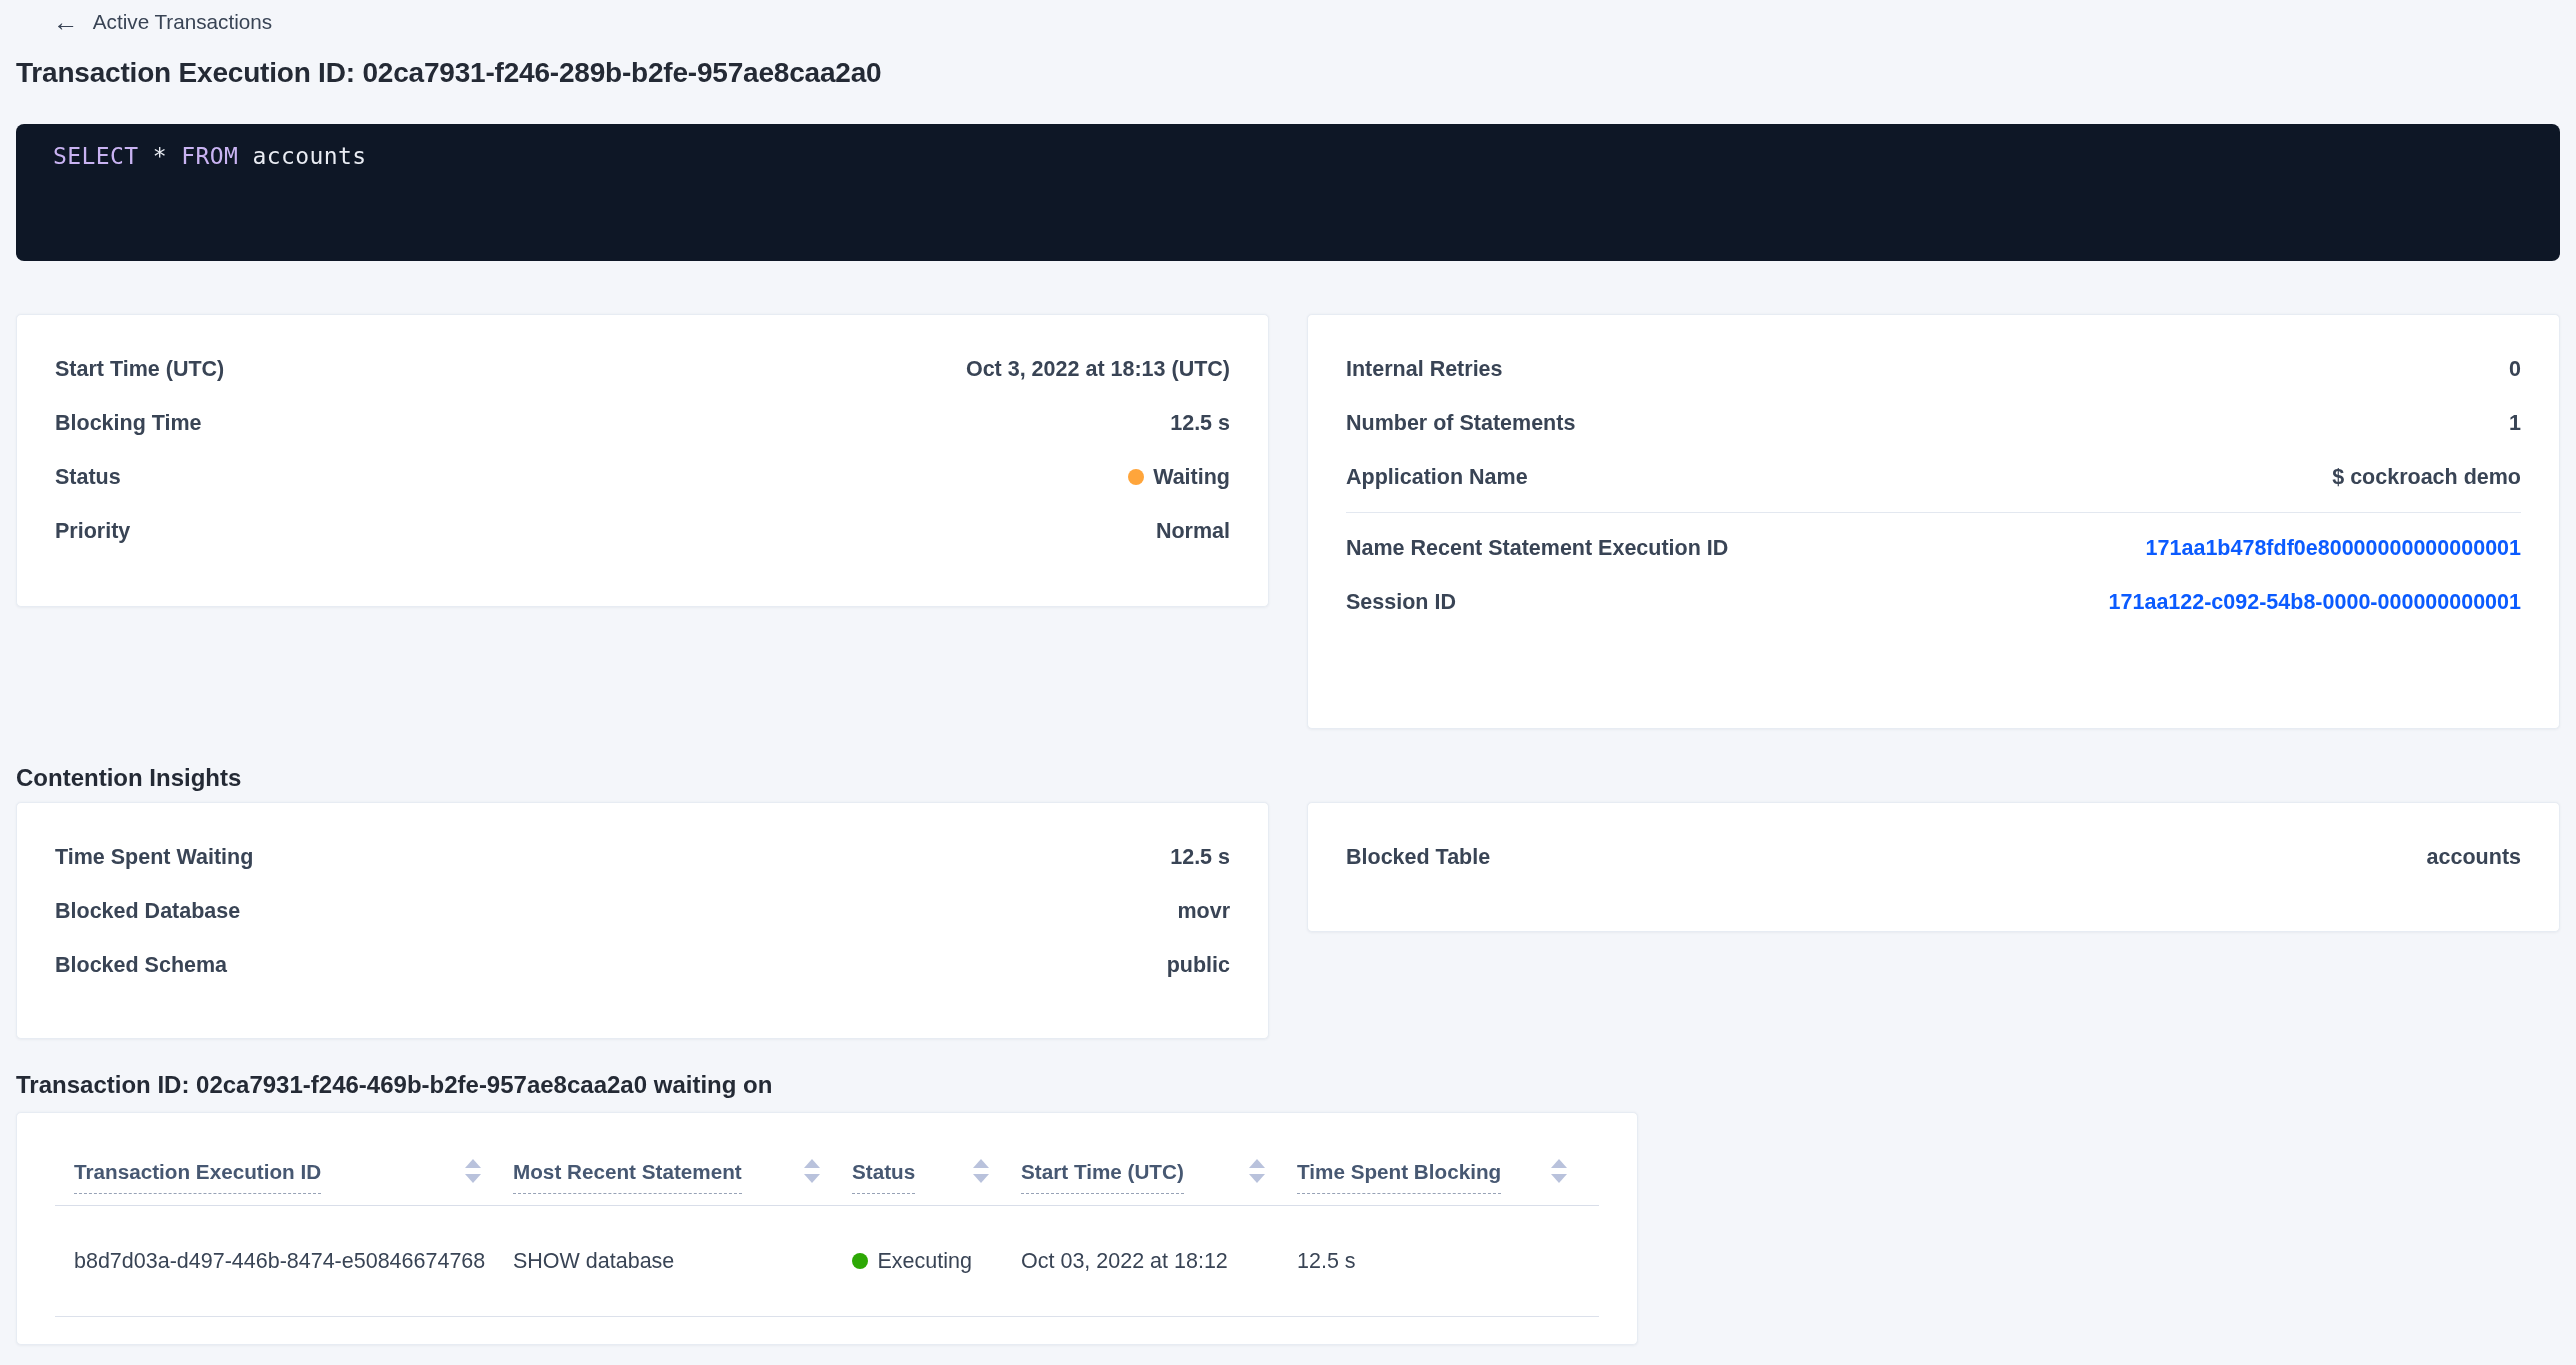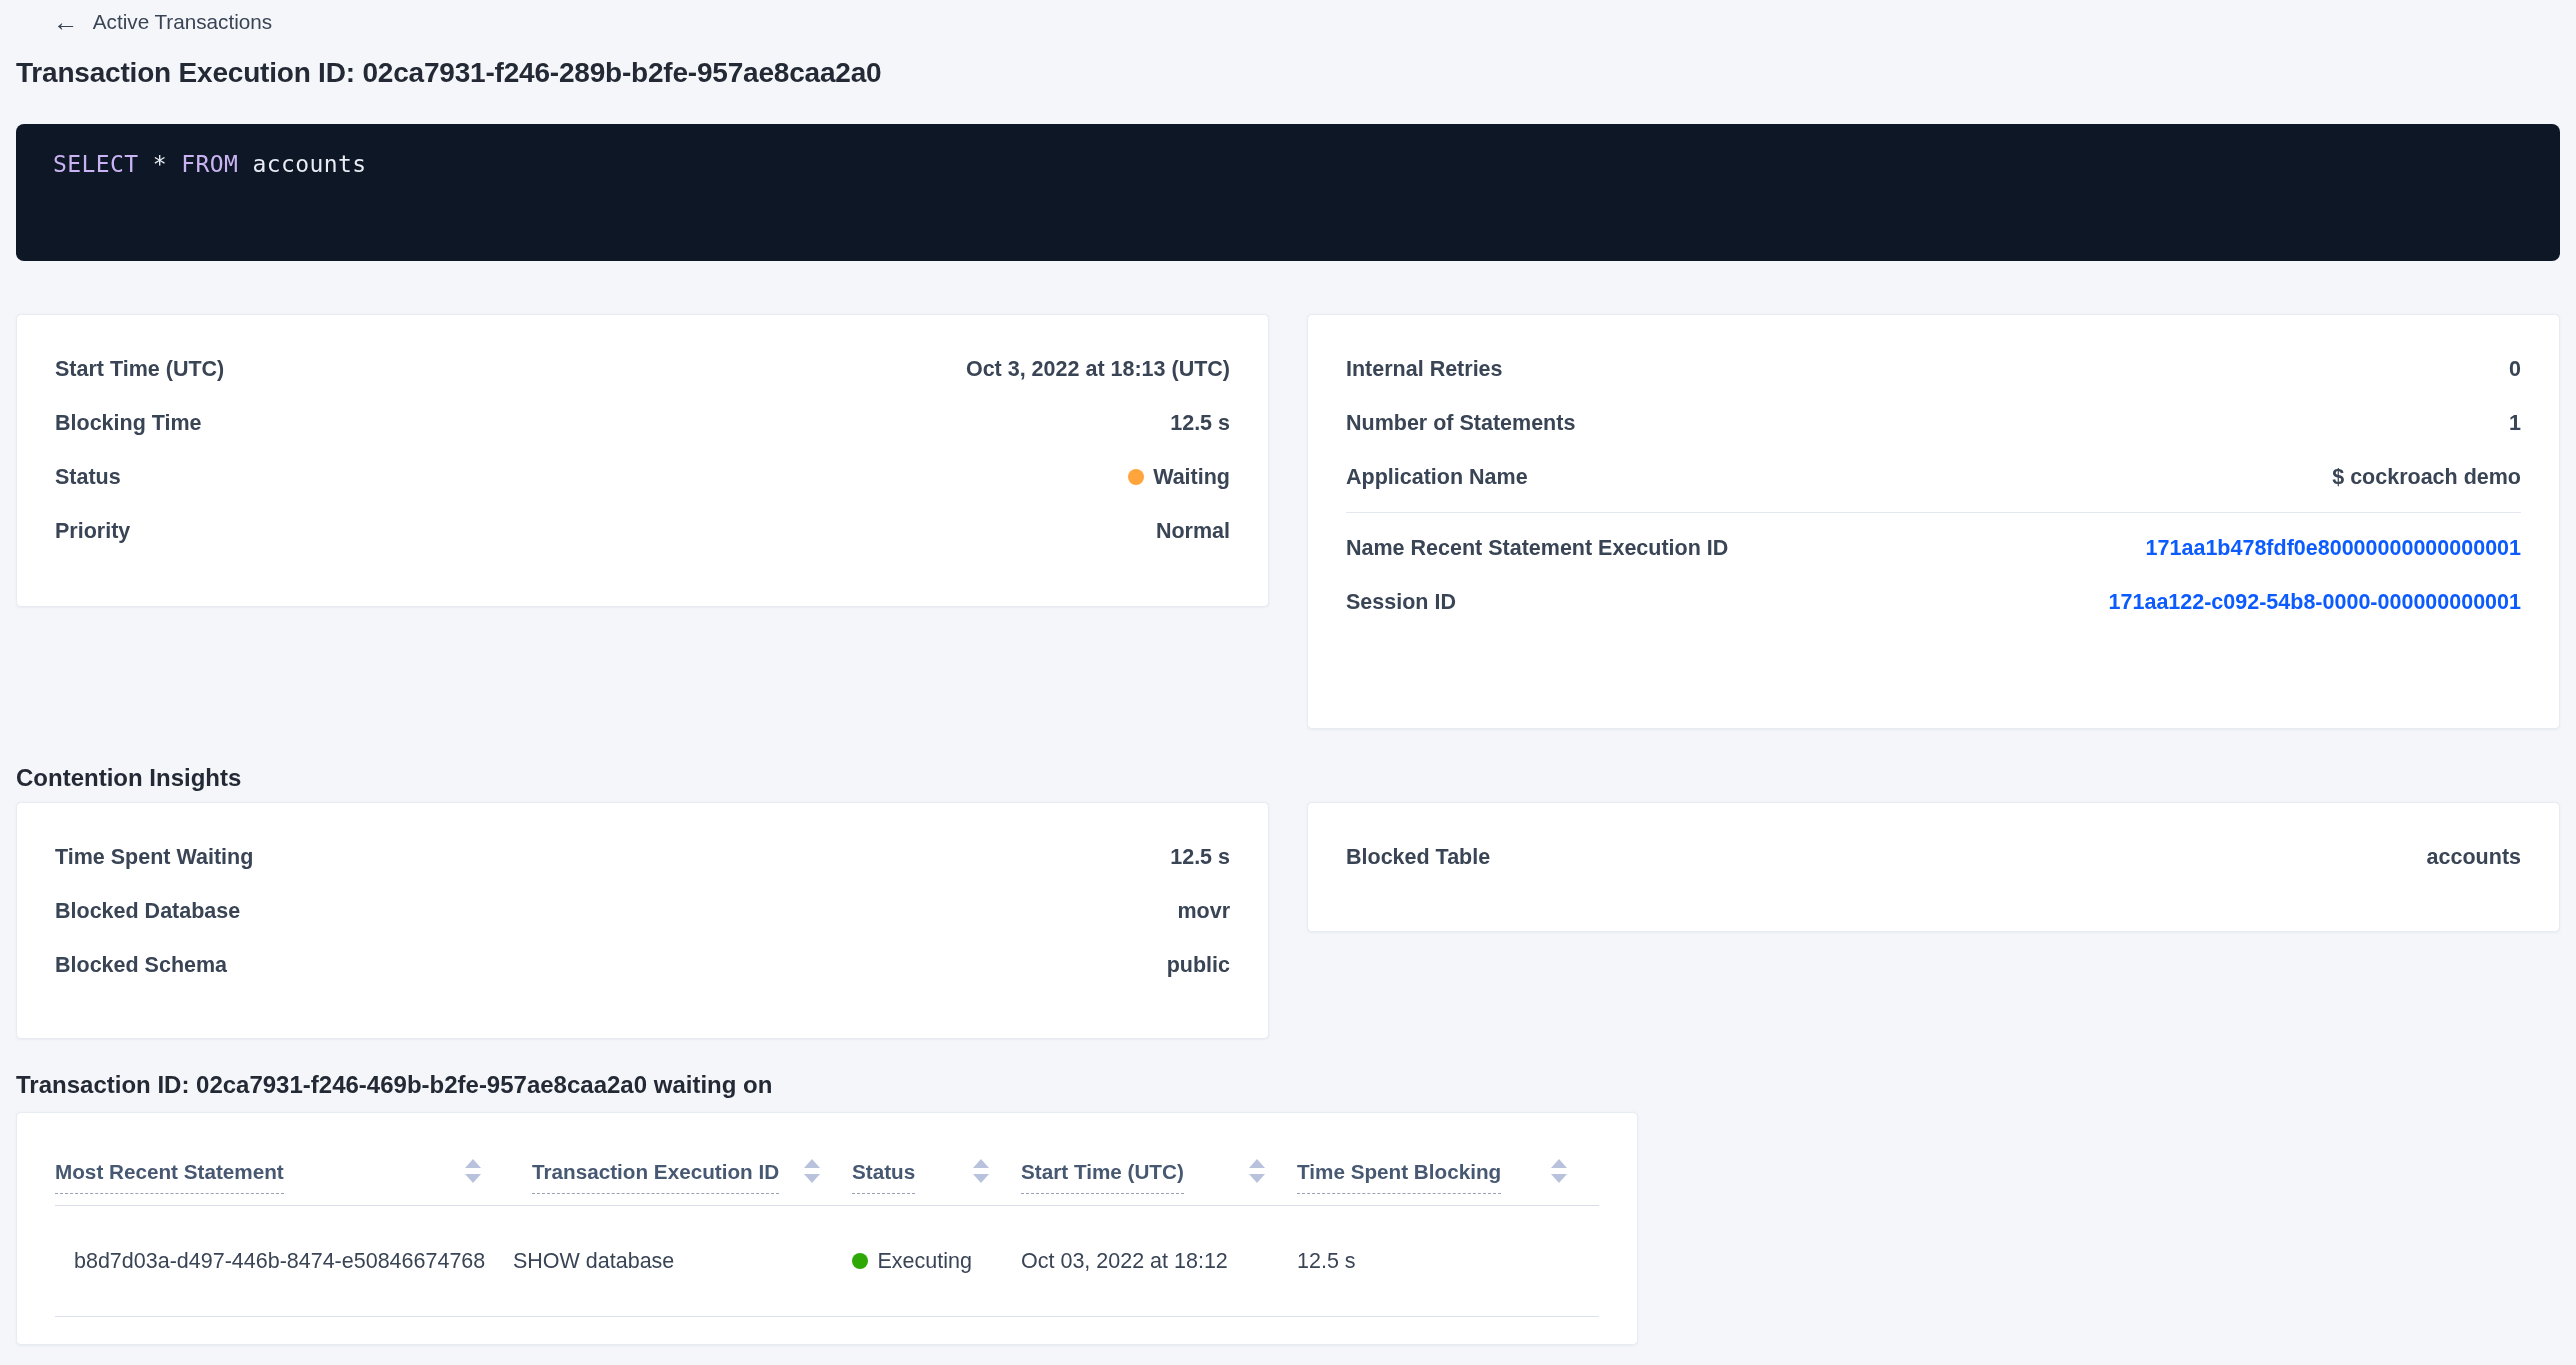--- a/index.html
+++ b/index.html
@@ -13,21 +13,21 @@
   .page { padding:6.4px 16px 0 16px; }
 
   
   .back-link { display:inline-flex; align-items:center; gap:14.3px; font-size:20.7px; color:#394455; cursor:pointer; margin-left:37px; margin-top:3.2px; }
   .back-arrow { font-size:25.5px; line-height:1; color:#394455; }
 
   
   .page-title { margin:22px 0 0 0; font-size:28px; font-weight:700; color:#242A35; letter-spacing:-0.2px; }
 
   
-  .sql-box { margin-top:35px; background:#0E1726; border-radius:8px; height:137px; padding:27px 37px; }
+  .sql-box { margin-top:35px; background:#0E1726; border-radius:8px; height:137px; padding:19px 37px; }
   .sql-code { font-family:"DejaVu Sans Mono", monospace; font-size:23px; letter-spacing:0.4px; color:#E9ECF3; white-space:pre; }
   .sql-kw { color:#C9B3F2; }
 
   
   .cards-row { display:flex; gap:38px; margin-top:53px; align-items:flex-start; }
   .card { flex:1; background:#FFFFFF; border:0.8px solid #E7ECF3; border-radius:4.8px; padding:27px 38px; box-shadow:0 0.8px 2.4px rgba(57,68,85,0.06); }
   .h-368 { height:293px; } .h-522 { height:415px; }
   .h-298 { height:237px; } .h-163 { height:130px; }
 
   .info-row { display:flex; justify-content:space-between; align-items:center; height:54px; font-size:21.5px; }
@@ -144,29 +144,29 @@
       </div>
     </div>
 
   </div>
 
   <h2 class="section-heading waiting">Transaction ID: 02ca7931-f246-469b-b2fe-957ae8caa2a0 waiting on</h2>
 
   <div class="table-card">
     <div class="grid-table">
 
-      <div class="th">
-        <span class="th-label">Most Recent Statement</span>
-        <span class="sort-icon">
-            <span class="caret-up"></span>
-            <span class="caret-down"></span>
-          </span>
-      </div>
       <div class="th col-first">
         <span class="th-label">Transaction Execution ID</span>
+        <span class="sort-icon">
+            <span class="caret-up"></span>
+            <span class="caret-down"></span>
+          </span>
+      </div>
+      <div class="th">
+        <span class="th-label">Most Recent Statement</span>
         <span class="sort-icon">
             <span class="caret-up"></span>
             <span class="caret-down"></span>
           </span>
       </div>
       <div class="th">
         <span class="th-label">Status</span>
         <span class="sort-icon">
             <span class="caret-up"></span>
             <span class="caret-down"></span>

